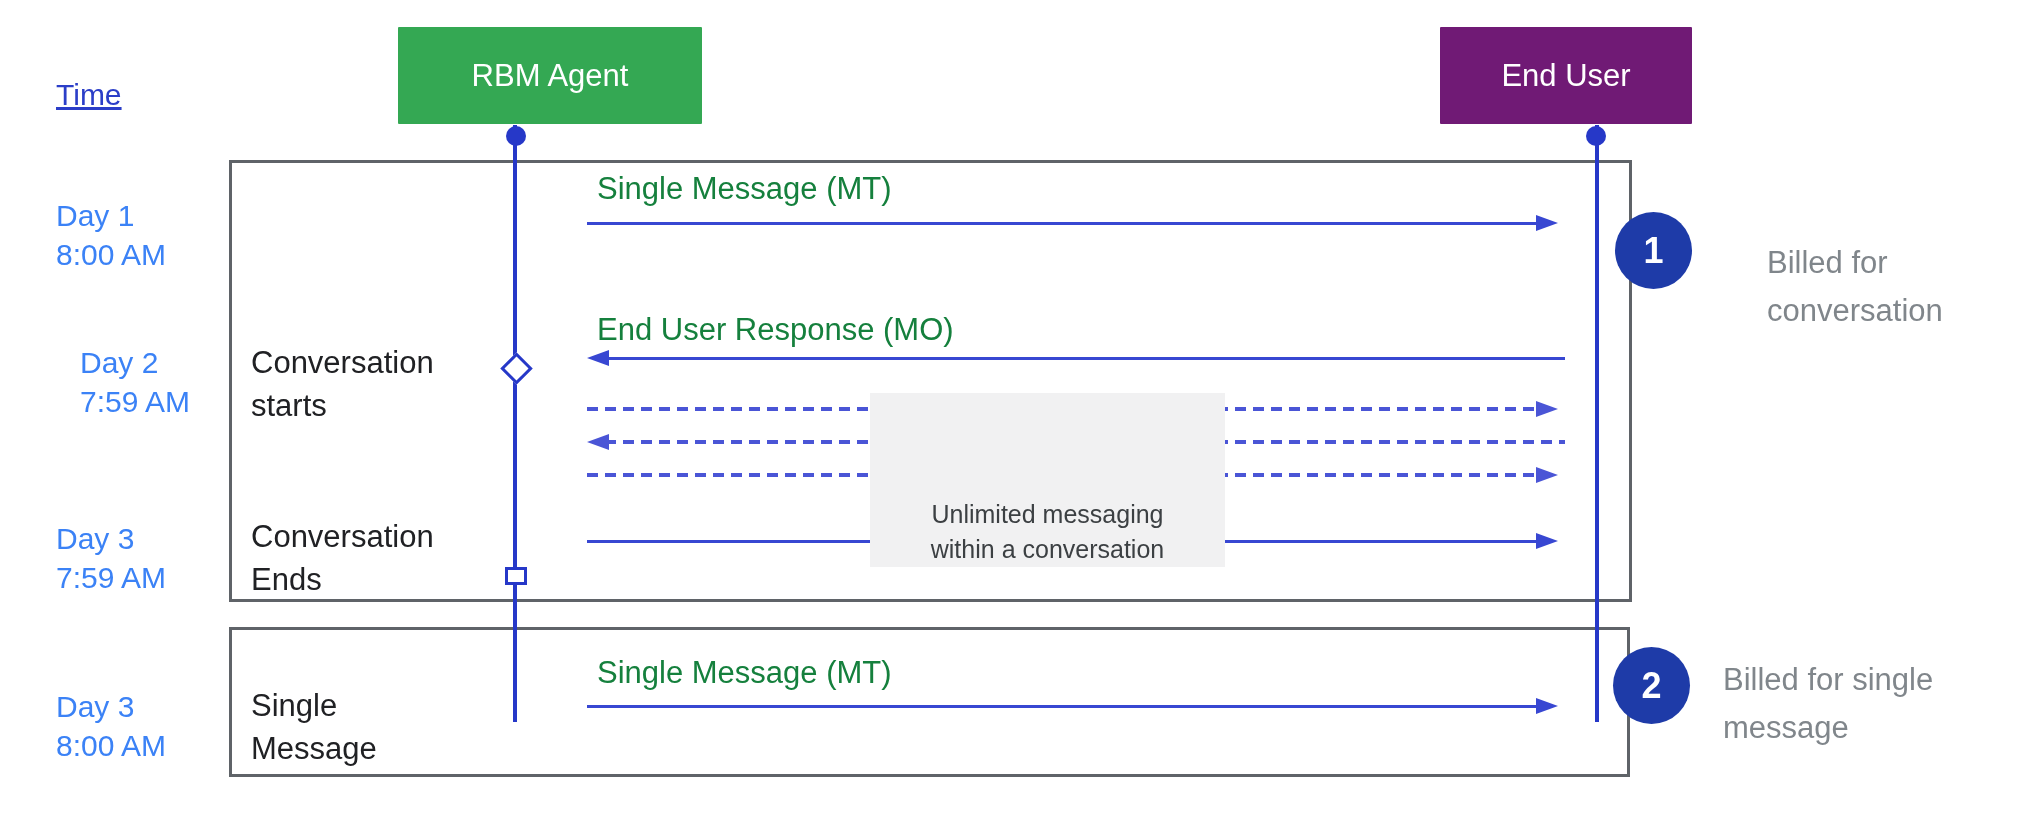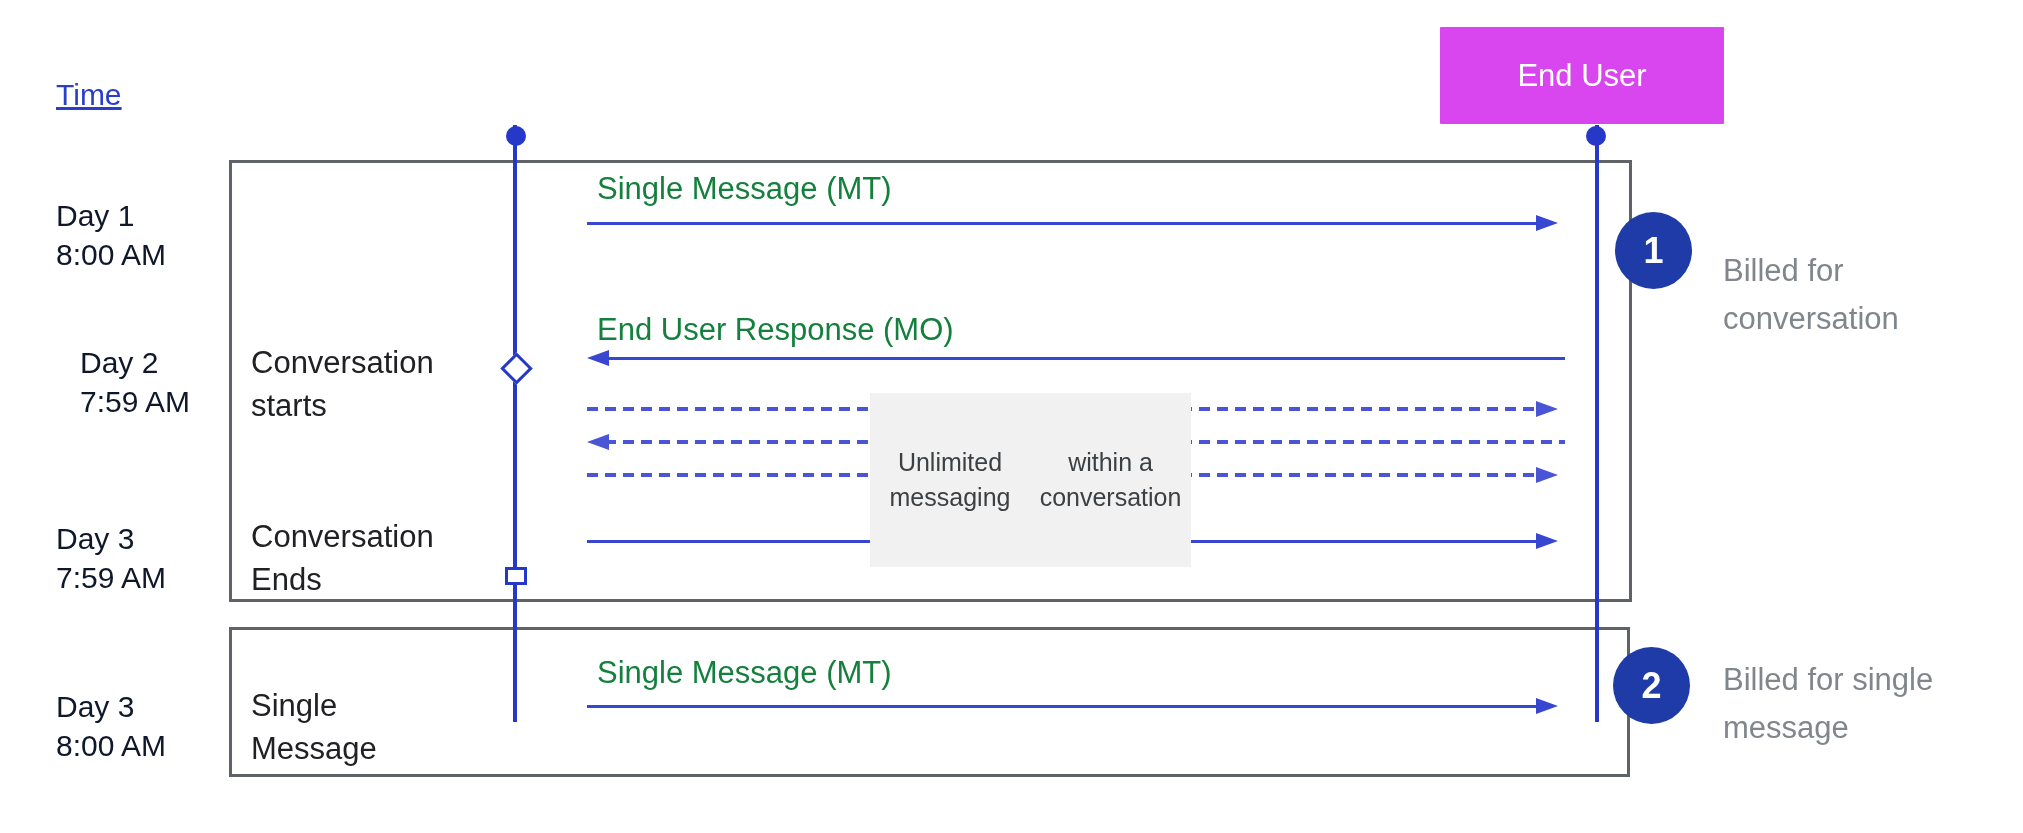--- a/index.html
+++ b/index.html
@@ -7,37 +7,37 @@
     position:relative;width:2023px;height:833px;background:#ffffff;overflow:hidden;
     font-family:"Liberation Sans", sans-serif;
   }
   .abs{position:absolute;}
 
   
   .time-label{left:56px;top:78px;font-size:30px;color:#2B3EC8;text-decoration:underline;}
   .actor-box{height:97px;top:27px;display:flex;align-items:center;justify-content:center;
     color:#ffffff;font-size:31px;border-radius:1px;}
   .actor-agent{left:398px;width:304px;background:#34A853;}
-  .actor-user{left:1440px;width:284px;background:#d946ef;}
+  .actor-user{left:1440px;width:252px;background:#701a75;}
 
   
   .lifeline{width:4px;top:125px;height:597px;background:#2638C8;}
   .lifeline-agent{left:513px;}
   .lifeline-user{left:1595px;}
   .dot{width:20px;height:20px;border-radius:50%;background:#2638C8;top:126px;}
   .dot-agent{left:506px;}
   .dot-user{left:1586px;}
 
   
   .frame{border:3.5px solid #5F6368;background:transparent;}
   .frame1{left:229px;top:160px;width:1397px;height:436px;}
   .frame2{left:229px;top:627px;width:1395px;height:144px;}
 
   
-  .day-label{left:56px;color:#0f172a;font-size:30px;line-height:39px;white-space:nowrap;}
+  .day-label{left:56px;color:#3b82f6;font-size:30px;line-height:39px;white-space:nowrap;}
   .t1{top:196px;} .t2{top:343px;margin-left:24px;} .t3{top:519px;} .t4{top:687px;}
 
   
   .note{left:251px;color:#202124;font-size:31px;line-height:43px;white-space:nowrap;}
   .n-starts{top:341px;} .n-ends{top:515px;} .n-single{top:684px;}
 
   
   .msg-label{left:597px;color:#15803d;font-size:31px;white-space:nowrap;}
   .ml-mt1{top:171px;} .ml-mo{top:312px;} .ml-mt2{top:655px;}
 
@@ -65,39 +65,42 @@
   .a-d3 {left:1536px;top:467px;}
   .a-cv {left:1536px;top:533px;}
   .a-mt2{left:1536px;top:698px;}
 
   
   .diamond{left:505px;top:357px;width:17px;height:17px;border:3px solid #2638C8;
     background:#ffffff;transform:rotate(45deg);}
   .square{left:505px;top:567px;width:16px;height:12px;border:3px solid #2638C8;background:#ffffff;}
 
   
-  .info-box{left:870px;top:393px;width:321px;height:174px;background:#F1F1F2;
-    display:flex;flex-direction:row;align-items:center;justify-content:flex-end;
+  .info-box{left:870px;top:393px;width:355px;height:174px;background:#F1F1F2;
+    display:flex;flex-direction:column;align-items:center;justify-content:flex-end;
     color:#3C4043;font-size:25px;line-height:35px;text-align:center;}
 
   
   .badge{width:77px;height:77px;border-radius:50%;background:#1E3BA8;color:#ffffff;
     font-size:36px;font-weight:bold;display:flex;align-items:center;justify-content:center;}
   .badge1{left:1615px;top:212px;}
   .badge2{left:1613px;top:647px;}
   .bill-note{left:1723px;color:#80868B;font-size:31px;line-height:48px;white-space:nowrap;}
-  .b1{top:247px;} .b2{top:656px;}
+  .b1{top:239px;margin-left:44px;} .b2{top:656px;}
 </style>
 </head>
 <body>
 
 <div id="stage">
 
   <div class="abs time-label">Time</div>
 
+  <div class="abs actor-box actor-agent">
+    <span>RBM Agent</span>
+  </div>
   <div class="abs actor-box actor-user">
     <span>End User</span>
   </div>
 
   <div class="abs frame frame1"></div>
   <div class="abs frame frame2"></div>
 
   <div class="abs lifeline lifeline-agent"></div>
   <div class="abs lifeline lifeline-user"></div>
   <div class="abs dot dot-agent"></div>

